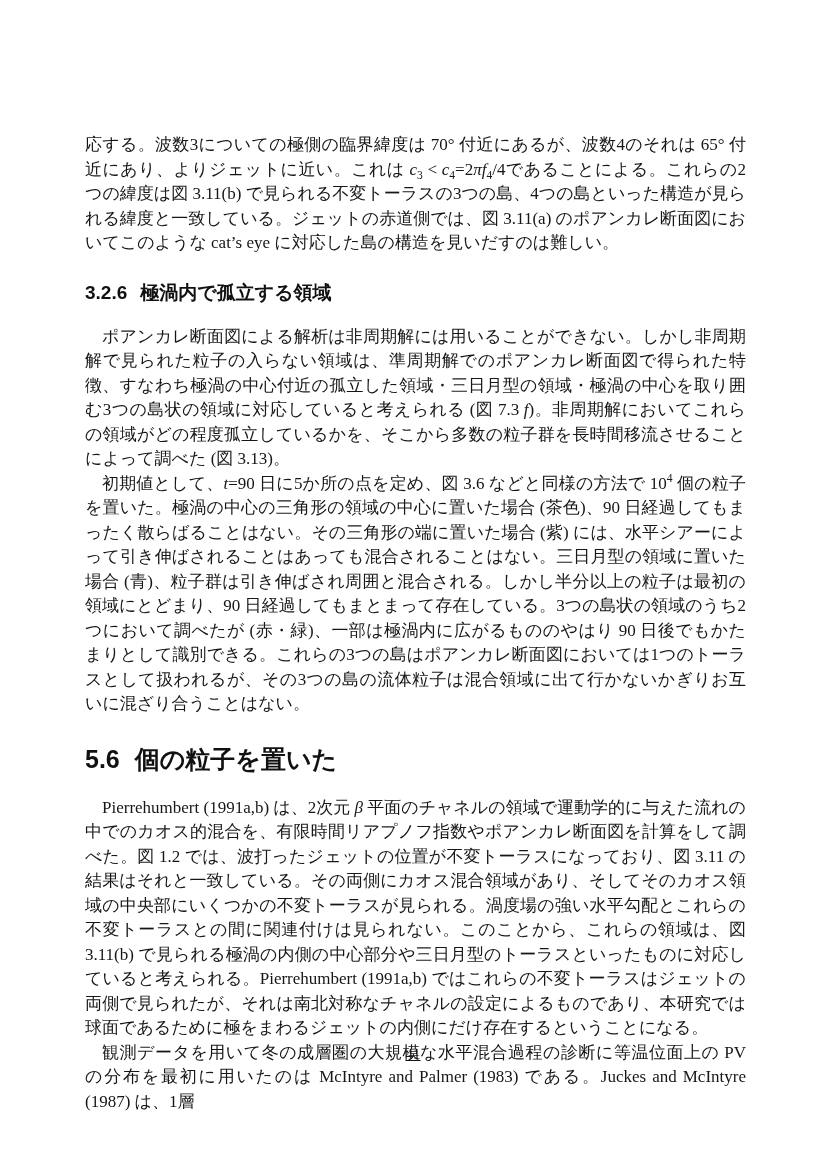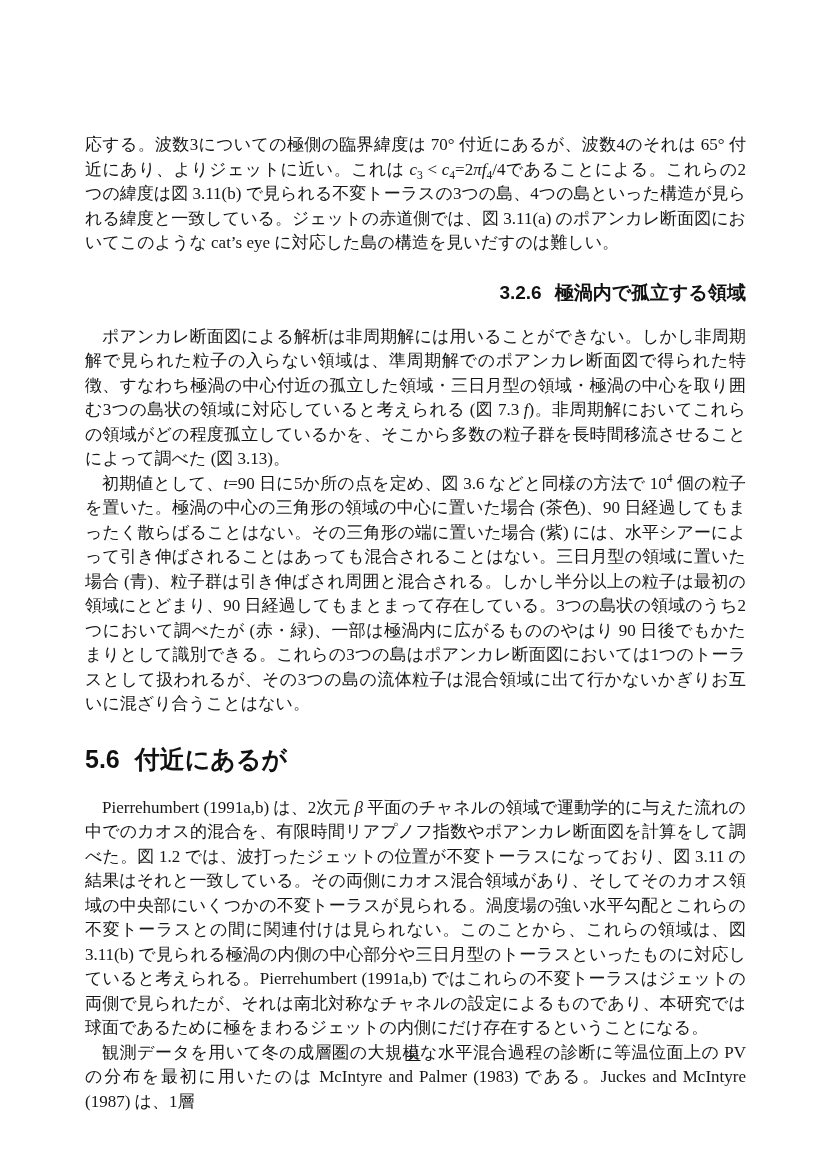--- a/index.html
+++ b/index.html
@@ -31,21 +31,20 @@
   .indent {
     text-indent: 17px;
   }
   .heading-sub {
     font-family: "Liberation Sans", "DejaVu Sans", sans-serif;
     font-weight: bold;
     font-size: 19px;
     line-height: 26px;
     margin: 24px 0 19px 0;
     color: #111111;
-    text-align: right;
   }
   .heading-main {
     font-family: "Liberation Sans", "DejaVu Sans", sans-serif;
     font-weight: bold;
     font-size: 25px;
     line-height: 32px;
     margin: 26px 0 21px 0;
     color: #111111;
   }
   .h-num { margin-right: 13px; }
@@ -75,21 +74,21 @@
 
     <h3 class="heading-sub">
       <span class="h-num">3.2.6</span><span class="h-title">極渦内で孤立する領域</span>
     </h3>
 
     <p class="para indent"><span>ポアンカレ断面図による解析は非周期解には用いることができない。しかし非周期解で見られた粒子の入らない領域は、準周期解でのポアンカレ断面図で得られた特徴、すなわち極渦の中心付近の孤立した領域・三日月型の領域・極渦の中心を取り囲む3つの島状の領域に対応していると考えられる (図 7.3 </span><span class="run-italic">f</span><span>)。非周期解においてこれらの領域がどの程度孤立しているかを、そこから多数の粒子群を長時間移流させることによって調べた (図 3.13)。</span></p>
 
     <p class="para indent"><span>初期値として、</span><span class="run-italic">t</span><span>=90 日に5か所の点を定め、図 3.6 などと同様の方法で 10</span><span class="run-sup">4</span><span> 個の粒子を置いた。極渦の中心の三角形の領域の中心に置いた場合 (茶色)、90 日経過してもまったく散らばることはない。その三角形の端に置いた場合 (紫) には、水平シアーによって引き伸ばされることはあっても混合されることはない。三日月型の領域に置いた場合 (青)、粒子群は引き伸ばされ周囲と混合される。しかし半分以上の粒子は最初の領域にとどまり、90 日経過してもまとまって存在している。3つの島状の領域のうち2つにおいて調べたが (赤・緑)、一部は極渦内に広がるもののやはり 90 日後でもかたまりとして識別できる。これらの3つの島はポアンカレ断面図においては1つのトーラスとして扱われるが、その3つの島の流体粒子は混合領域に出て行かないかぎりお互いに混ざり合うことはない。</span></p>
 
     <h2 class="heading-main">
-      <span class="h-num h-num-main">5.6</span><span class="h-title">付近にあるが</span>
+      <span class="h-num h-num-main">5.6</span><span class="h-title">個の粒子を置いた</span>
     </h2>
 
     <p class="para indent"><span>Pierrehumbert (1991a,b) は、2次元 </span><span class="run-italic">β</span><span> 平面のチャネルの領域で運動学的に与えた流れの中でのカオス的混合を、有限時間リアプノフ指数やポアンカレ断面図を計算をして調べた。図 1.2 では、波打ったジェットの位置が不変トーラスになっており、図 3.11 の結果はそれと一致している。その両側にカオス混合領域があり、そしてそのカオス領域の中央部にいくつかの不変トーラスが見られる。渦度場の強い水平勾配とこれらの不変トーラスとの間に関連付けは見られない。このことから、これらの領域は、図 3.11(b) で見られる極渦の内側の中心部分や三日月型のトーラスといったものに対応していると考えられる。Pierrehumbert (1991a,b) ではこれらの不変トーラスはジェットの両側で見られたが、それは南北対称なチャネルの設定によるものであり、本研究では球面であるために極をまわるジェットの内側にだけ存在するということになる。</span></p>
 
     <p class="para indent"><span>観測データを用いて冬の成層圏の大規模な水平混合過程の診断に等温位面上の PV の分布を最初に用いたのは McIntyre and Palmer (1983) である。Juckes and McIntyre (1987) は、1層</span></p>
 
   </main>
 
   <footer class="page-number">41</footer>
 </div>

